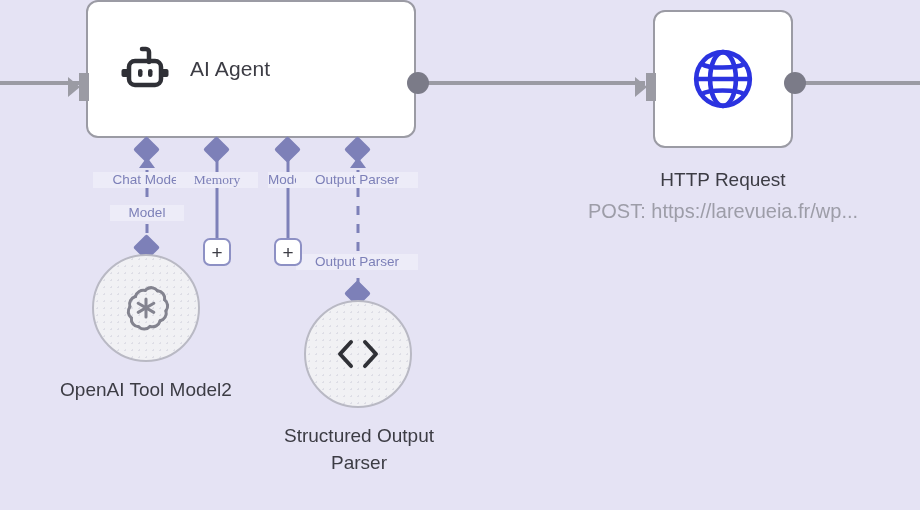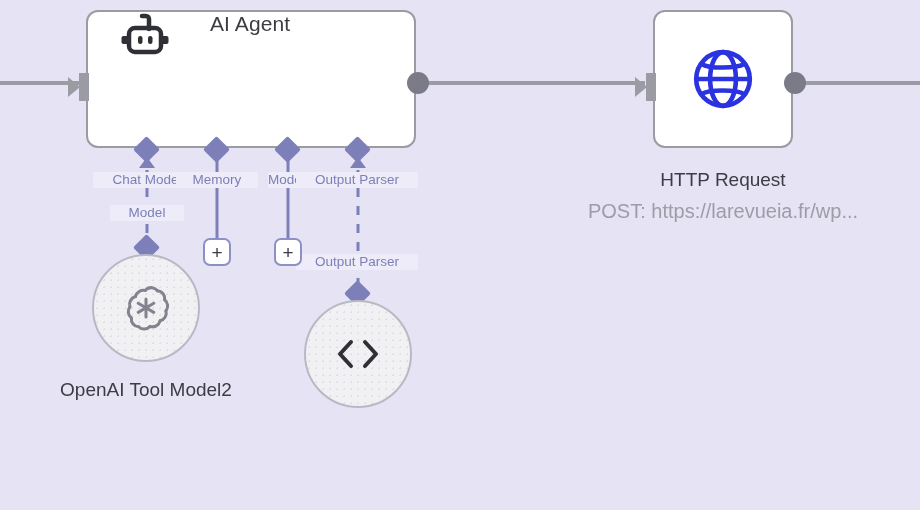--- a/index.html
+++ b/index.html
@@ -25,29 +25,30 @@
   
   #wires {
     position: absolute;
     left: 0; top: 0;
     width: 920px; height: 510px;
     pointer-events: none;
   }
 
   
   #ai-agent-node {
-    left: 86px; top: 10px;
+    left: 86px; top: 0;
     width: 330px; height: 138px;
     background: #ffffff;
     border: 2px solid #9b9ba4;
     border-radius: 12px;
     box-sizing: border-box;
     display: flex;
+    align-items: center;
     padding-left: 30px;
-    gap: 38px;
+    gap: 18px;
   }
   #ai-agent-node .node-title {
     font-size: 21px;
     color: #3c3c44;
     letter-spacing: 0.1px;
   }
 
   
   #http-node {
     left: 653px; top: 10px;
@@ -195,21 +196,21 @@
   <div class="abs arrow-up" style="left:139px; top:157px;"></div>
   <div class="abs arrow-up" style="left:350px; top:157px;"></div>
 
   <div class="abs sub-label" style="left:93px; top:172px; width:108px;">
     <div>Chat Model</div>
   </div>
   <div class="abs sub-label" style="left:110px; top:205px; width:74px;">
     <div>Model</div>
   </div>
 
-  <div class="abs sub-label" style="left:176px; top:172px; width:82px;">Memory</div>
+  <div class="abs sub-label" style="left:176px; top:172px; width:82px;font-family:Liberation Serif, serif;">Memory</div>
 
   <div class="abs sub-label" style="left:268px; top:172px; width:40px; overflow:hidden; text-align:left;">Model</div>
 
   <div class="abs sub-label" style="left:296px; top:172px; width:122px;">Output Parser</div>
 
   <div class="abs sub-label" style="left:296px; top:254px; width:122px;">Output Parser</div>
 
   <div class="abs plus-btn" style="left:203px; top:238px;">+</div>
   <div class="abs plus-btn" style="left:274px; top:238px;">+</div>
 
@@ -239,20 +240,22 @@
 
   <div class="abs diamond" style="left:348px; top:284px;"></div>
   <div class="abs round-node" style="left:304px; top:300px;">
     <span style="display:flex;">
       <svg width="50" height="40" viewBox="0 0 50 40" xmlns="http://www.w3.org/2000/svg">
         <polyline points="18,8 7,20 18,32" fill="none" stroke="#2f3036" stroke-width="4" stroke-linecap="round" stroke-linejoin="round"></polyline>
         <polyline points="32,8 43,20 32,32" fill="none" stroke="#2f3036" stroke-width="4" stroke-linecap="round" stroke-linejoin="round"></polyline>
       </svg>
     </span>
   </div>
+  <div class="abs node-caption" style="left:238px; top:422px; width:242px;">Structured Output
+Parser</div>
 
   <div class="abs" id="http-node">
     <span style="display:flex;">
       <svg width="66" height="66" viewBox="0 0 64 64" xmlns="http://www.w3.org/2000/svg">
         <circle cx="32" cy="32" r="26" fill="none" stroke="#2b33e0" stroke-width="4.5"></circle>
         <ellipse cx="32" cy="32" rx="12.5" ry="26" fill="none" stroke="#2b33e0" stroke-width="4.5"></ellipse>
         <line x1="6" y1="32" x2="58" y2="32" stroke="#2b33e0" stroke-width="4.5"></line>
         <path d="M11.5 17.5 C18 22 45 22 52.5 17.5" fill="none" stroke="#2b33e0" stroke-width="4.5" stroke-linecap="round"></path>
         <path d="M11.5 46.5 C18 42 45 42 52.5 46.5" fill="none" stroke="#2b33e0" stroke-width="4.5" stroke-linecap="round"></path>
       </svg>

